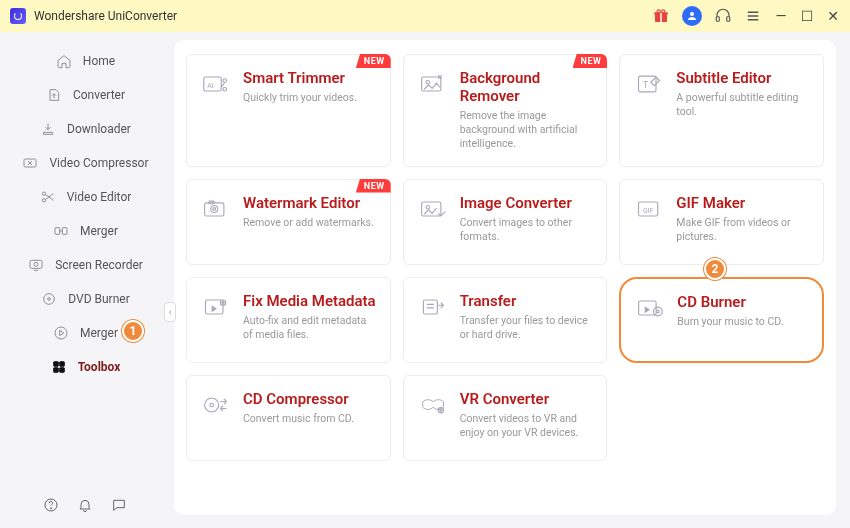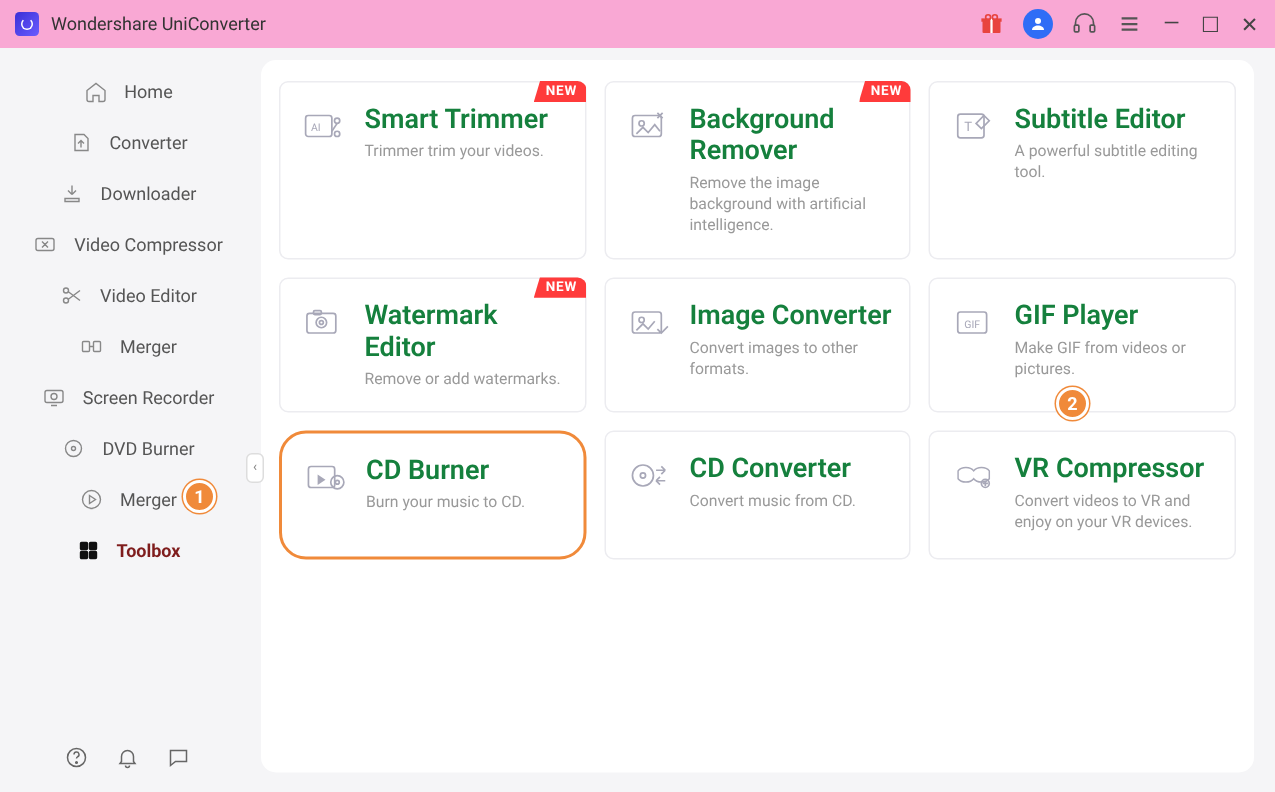--- a/index.html
+++ b/index.html
@@ -1,18 +1,18 @@
 <!DOCTYPE html>
 <html><head>
 <meta charset="utf-8">
 <style>
   * { box-sizing: border-box; margin: 0; padding: 0; font-family: -apple-system, BlinkMacSystemFont, "Segoe UI", Roboto, Arial, sans-serif; }
   body { width: 850px; height: 528px; background: #f5f5f7; overflow: hidden; position: relative; }
 
-  .titlebar { height: 32px; display: flex; align-items: center; padding: 0 10px; background: #f9a8d4; }
+  .titlebar { height: 32px; display: flex; align-items: center; padding: 0 10px; background: #fef9c3; }
   .logo-box { width: 16px; height: 16px; background: linear-gradient(135deg,#3a2fd6,#6a5dff); border-radius: 3px; margin-right: 8px; display:flex;align-items:center;justify-content:center; }
   .logo-box::after{content:"";width:6px;height:6px;border:1.5px solid #fff;border-radius:50%;border-top-color:transparent;}
   .titlebar .title { font-size: 12px; color: #333; }
   .titlebar .right-controls { margin-left: auto; display: flex; align-items: center; gap: 12px; }
   .ctrl-icon { width: 18px; height: 18px; display:flex;align-items:center;justify-content:center;color:#555; cursor:pointer;}
   .avatar-circle{width:20px;height:20px;border-radius:50%;background:#2f6df6;display:flex;align-items:center;justify-content:center;}
   .avatar-circle svg{width:12px;height:12px;fill:#fff;}
   .gift{color:#e8443e;}
   .win-ctrl{font-size:14px;color:#444;width:14px;text-align:center;}
 
@@ -33,21 +33,21 @@
   .callout2{left:704px;top:258px;}
 
   .main { flex:1; padding: 8px 14px 13px 4px; }
   .panel { background:#fff; border-radius:10px; height:100%; padding: 14px 12px; overflow:hidden; }
   .grid { display:grid; grid-template-columns: repeat(3, 1fr); gap: 12px; }
   .card { border:1px solid #ececf0; border-radius:6px; padding: 14px 12px 14px 14px; display:flex; gap:12px; position:relative; cursor:pointer; min-height:86px; }
   .card.highlight { border:2px solid #f08a3a; border-radius:18px; }
   .card-icon { width:30px; height:30px; flex-shrink:0; display:flex;align-items:center;justify-content:center;}
   .card-icon svg{width:28px;height:24px;stroke:#a8a8b8;fill:none;stroke-width:1.3;}
   .card-body { flex:1; }
-  .card-title { font-size:18px; color:#15803d; font-weight:600; margin-bottom:4px; }
+  .card-title { font-size:15px; color:#b91c1c; font-weight:600; margin-bottom:4px; }
   .card-desc { font-size:10.5px; color:#999; line-height:1.35; }
   .badge-new { position:absolute; top:-1px; right:-1px; background:#ff3b3b; color:#fff; font-size:9px; font-weight:700; padding:2px 6px 2px 8px; border-radius:0 6px 0 0; clip-path: polygon(12% 0, 100% 0, 100% 100%, 0 100%); letter-spacing:0.5px;}
 </style>
 </head>
 <body>
 
 <div class="titlebar">
   <div class="logo-box"></div>
   <div class="title">Wondershare UniConverter</div>
   <div class="right-controls">
@@ -216,21 +216,21 @@
               <svg viewBox="0 0 32 24">
                 <rect x="2" y="4" width="20" height="16" rx="2"></rect>
                 <text x="6" y="16" font-size="8" fill="#a8a8b8" stroke="none">AI</text>
                 <circle cx="26" cy="8" r="2"></circle>
                 <circle cx="26" cy="18" r="2"></circle>
                 <path d="M26 10l-4 6"></path>
               </svg>
             </div>
             <div class="card-body">
               <div class="card-title">Smart Trimmer</div>
-              <div class="card-desc">Trimmer trim your videos.</div>
+              <div class="card-desc">Quickly trim your videos.</div>
             </div>
           </div>
           <div class="card">
             <span class="badge-new">NEW</span>
             <div class="card-icon">
               <svg viewBox="0 0 32 24">
                 <rect x="3" y="4" width="22" height="16" rx="2"></rect>
                 <circle cx="10" cy="10" r="2"></circle>
                 <path d="M6 18l5-5 4 4 5-6 4 5"></path>
                 <path d="M22 6l4-4M26 6l-4-4" stroke="#a8a8b8"></path>
@@ -284,22 +284,49 @@
             </div>
           </div>
           <div class="card">
             <div class="card-icon">
               <svg viewBox="0 0 32 24">
                 <rect x="4" y="4" width="22" height="16" rx="2"></rect>
                 <text x="9" y="16" font-size="8" fill="#a8a8b8" stroke="none">GIF</text>
               </svg>
             </div>
             <div class="card-body">
-              <div class="card-title">GIF Player</div>
+              <div class="card-title">GIF Maker</div>
               <div class="card-desc">Make GIF from videos or pictures.</div>
+            </div>
+          </div>
+          <div class="card">
+            <div class="card-icon">
+              <svg viewBox="0 0 32 24">
+                <rect x="4" y="4" width="20" height="16" rx="2"></rect>
+                <path d="M11 10l6 4-6 4z" fill="#a8a8b8" stroke="none"></path>
+                <circle cx="24" cy="7" r="3"></circle>
+                <path d="M24 5v4M22 7h4"></path>
+              </svg>
+            </div>
+            <div class="card-body">
+              <div class="card-title">Fix Media Metadata</div>
+              <div class="card-desc">Auto-fix and edit metadata of media files.</div>
+            </div>
+          </div>
+          <div class="card">
+            <div class="card-icon">
+              <svg viewBox="0 0 32 24">
+                <rect x="5" y="4" width="16" height="16" rx="2"></rect>
+                <path d="M9 9h8M9 13h8"></path>
+                <path d="M22 10h6m0 0l-3-3m3 3l-3 3"></path>
+              </svg>
+            </div>
+            <div class="card-body">
+              <div class="card-title">Transfer</div>
+              <div class="card-desc">Transfer your files to device or hard drive.</div>
             </div>
           </div>
           <div class="card highlight">
             <div class="card-icon">
               <svg viewBox="0 0 32 24">
                 <rect x="3" y="4" width="20" height="16" rx="2"></rect>
                 <path d="M10 10l6 4-6 4z" fill="#a8a8b8" stroke="none"></path>
                 <circle cx="25" cy="16" r="5"></circle>
                 <circle cx="25" cy="16" r="1.5"></circle>
               </svg>
@@ -311,34 +338,34 @@
           </div>
           <div class="card">
             <div class="card-icon">
               <svg viewBox="0 0 32 24">
                 <circle cx="11" cy="12" r="8"></circle>
                 <circle cx="11" cy="12" r="2"></circle>
                 <path d="M21 8h7m0 0l-3-3m3 3l-3 3M28 16h-7m0 0l3-3m-3 3l3 3"></path>
               </svg>
             </div>
             <div class="card-body">
-              <div class="card-title">CD Converter</div>
+              <div class="card-title">CD Compressor</div>
               <div class="card-desc">Convert music from CD.</div>
             </div>
           </div>
           <div class="card">
             <div class="card-icon">
               <svg viewBox="0 0 32 24">
                 <path d="M4 8c3-4 11-4 14 0 3-4 11-4 14 0v7c-3 4-11 4-14 0-3 4-11 4-14 0z" transform="scale(0.85) translate(1 2)"></path>
                 <circle cx="25" cy="18" r="3"></circle>
                 <path d="M23 18l4 0m-2-2v4"></path>
               </svg>
             </div>
             <div class="card-body">
-              <div class="card-title">VR Compressor</div>
+              <div class="card-title">VR Converter</div>
               <div class="card-desc">Convert videos to VR and enjoy on your VR devices.</div>
             </div>
           </div>
         </div>
     </div>
   </main>
 </div>
 
 <div class="callout callout1">1</div>
 <div class="callout callout2">2</div>

